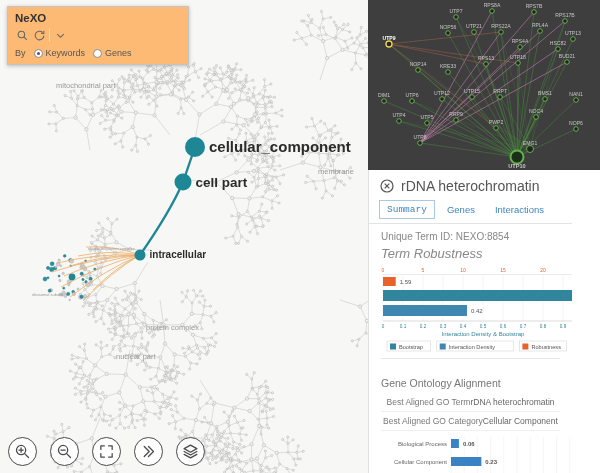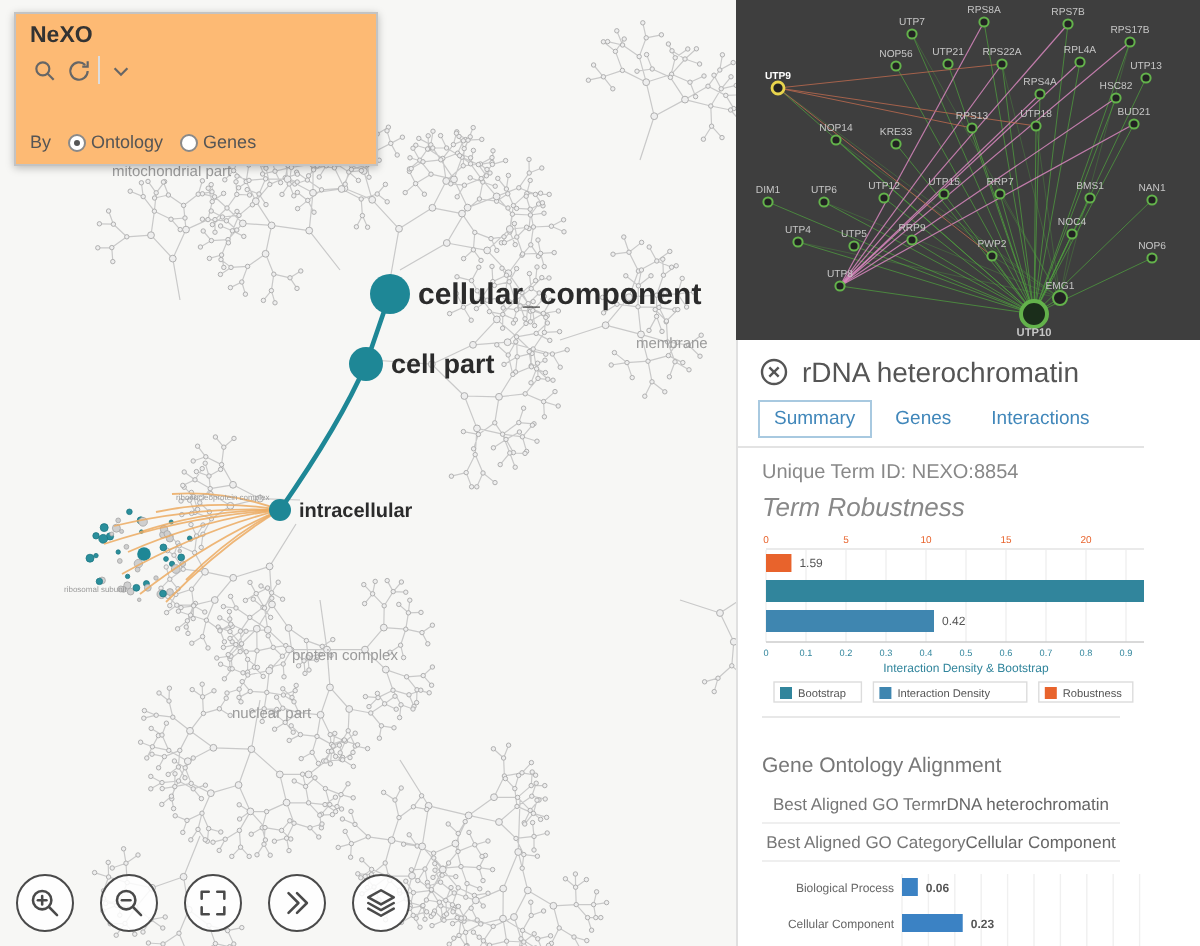--- a/index.html
+++ b/index.html
@@ -10,40 +10,40 @@
   #tree-panel { position:absolute; left:0; top:0; width:368px; height:473px; background:#f7f7f5; overflow:hidden; }
   #tree-svg { position:absolute; left:0; top:0; }
 
   #search-card { position:absolute; left:7px; top:6px; width:182px; background:#fdba74; border:1px solid #c3c3c3; box-shadow:0 1px 4px rgba(0,0,0,.25); padding:5px 7px 6px 7px; }
   .sc-title { font-size:11.5px; font-weight:bold; color:#333; margin-bottom:4px; }
   .sc-input-row { display:flex; align-items:center; gap:3px; }
   .sc-input-row input { flex:1; min-width:10px; border:1px solid #d8d8d8; font-size:8.5px; color:#444; padding:3px 4px; outline:none; }
   .sc-input-row input::placeholder { color:#aaa; }
   .sc-icon { width:14px; height:14px; display:inline-flex; align-items:center; justify-content:center; cursor:pointer; }
   .sc-sep { width:1px; height:14px; background:#ddd; }
-  .sc-radio-row { display:flex; align-items:center; gap:8px; margin-top:24px; font-size:9px; color:#555; }
+  .sc-radio-row { display:flex; align-items:center; gap:8px; margin-top:6px; font-size:9px; color:#555; }
   .sc-radio-row label { display:inline-flex; align-items:center; gap:3px; cursor:pointer; }
   .radio { width:9px; height:9px; border:1px solid #8a8a8a; border-radius:50%; display:inline-block; position:relative; background:#fff; }
   .radio.checked::after { content:""; position:absolute; left:2px; top:2px; width:3px; height:3px; border-radius:50%; background:#555; }
 
   #tree-toolbar { position:absolute; left:8px; bottom:7px; display:flex; gap:13px; }
   .tb-btn { width:29px; height:29px; border-radius:50%; border:1.6px solid #4a4a4a; background:rgba(255,255,255,.85); display:flex; align-items:center; justify-content:center; cursor:pointer; }
   .tb-btn svg { stroke:#4a4a4a; fill:none; stroke-width:1.8; stroke-linecap:round; stroke-linejoin:round; }
 
   
   #network-panel { position:absolute; left:368px; top:0; width:232px; height:170px; background:#3e3e3e; overflow:hidden; }
 
   
   #details-panel { position:absolute; left:368px; top:170px; width:204px; height:303px; background:#fff; border-left:1px solid #e0e0e0; overflow:hidden; }
   .dp-header { display:flex; align-items:center; gap:6px; padding:8px 12px 4px 10px; }
   .dp-close { cursor:pointer; display:flex; }
   .dp-title { font-size:14px; color:#555; }
   .dp-tabs { display:flex; gap:4px; padding:2px 10px 4px 10px; border-bottom:1px solid #e3e3e3; }
   .tab { font-size:9.5px; color:#4187ba; padding:3px 7px; border:1px solid transparent; cursor:pointer; }
-  .tab.active { border-color:#a8c9e0; }
+  .tab.active { border-color:#a8c9e0;font-family:Liberation Mono, monospace; }
   .dp-termid { font-size:10px; color:#888; margin:7px 12px 4px 12px; }
   .dp-sec-title { font-size:13px; color:#888; margin:2px 12px 3px 12px;font-style:italic; }
   .dp-goa-title { font-size:10.5px; color:#777; margin:6px 12px 4px 12px; }
   .goa-row { display:flex; justify-content:center; align-items:center; font-size:8.5px; color:#777; padding:4px 0; border-bottom:1px solid #efefef; margin:0 12px; }
   .goa-row .val { color:#666; text-align:right; }
   #rob-chart, #go-chart { display:block; margin:0 12px; }
 </style>
 </head>
 <body>
 
@@ -1392,21 +1392,21 @@
         <span class="sc-icon">
           <svg width="11" height="11" viewBox="0 0 24 24" stroke="#666" fill="none" stroke-width="2.4">
               <path d="M5 9l7 7 7-7"></path>
             </svg>
         </span>
       </div>
       <div class="sc-radio-row">
         <span>By</span>
         <label>
           <span class="radio checked"></span>
-          <span>Ontology</span>
+          <span>Keywords</span>
         </label>
         <label>
           <span class="radio"></span>
           <span>Genes</span>
         </label>
       </div>
     </div>
 
     <div id="tree-toolbar">
       <div class="tb-btn">

